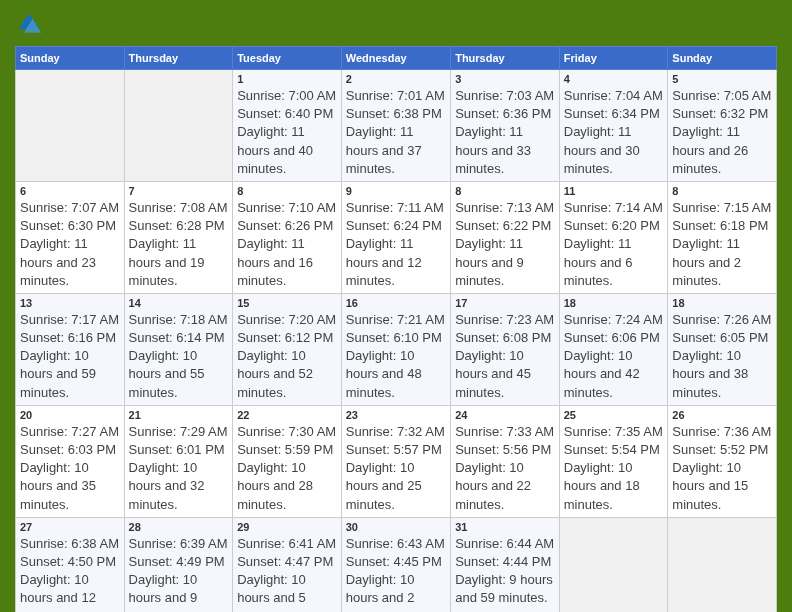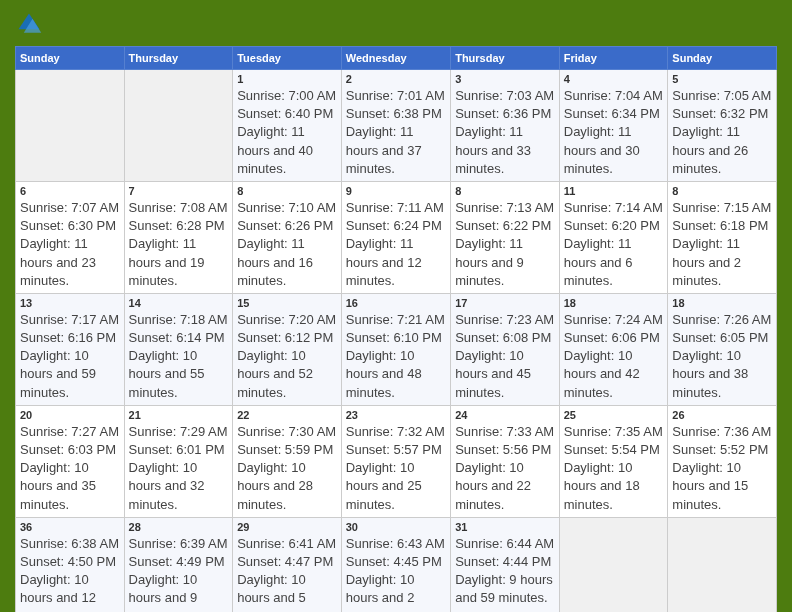--- a/index.html
+++ b/index.html
@@ -239,21 +239,21 @@
             <span class="day-num">25</span>
             <div class="day-info">Sunrise: 7:35 AM<br>Sunset: 5:54 PM<br>Daylight: 10 hours and 18 minutes.</div>
           </td>
           <td>
             <span class="day-num">26</span>
             <div class="day-info">Sunrise: 7:36 AM<br>Sunset: 5:52 PM<br>Daylight: 10 hours and 15 minutes.</div>
           </td>
         </tr>
         <tr>
           <td>
-            <span class="day-num">36</span>
+            <span class="day-num">27</span>
             <div class="day-info">Sunrise: 6:38 AM<br>Sunset: 4:50 PM<br>Daylight: 10 hours and 12 minutes.</div>
           </td>
           <td>
             <span class="day-num">28</span>
             <div class="day-info">Sunrise: 6:39 AM<br>Sunset: 4:49 PM<br>Daylight: 10 hours and 9 minutes.</div>
           </td>
           <td>
             <span class="day-num">29</span>
             <div class="day-info">Sunrise: 6:41 AM<br>Sunset: 4:47 PM<br>Daylight: 10 hours and 5 minutes.</div>
           </td>

